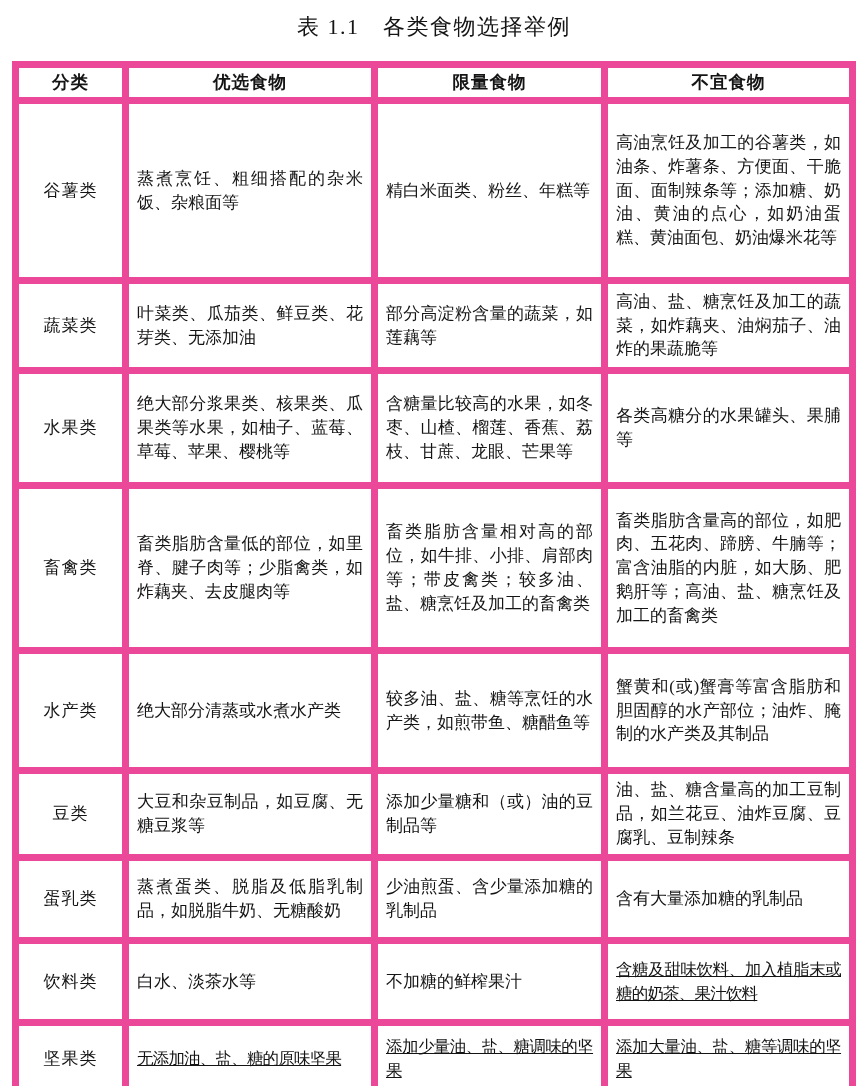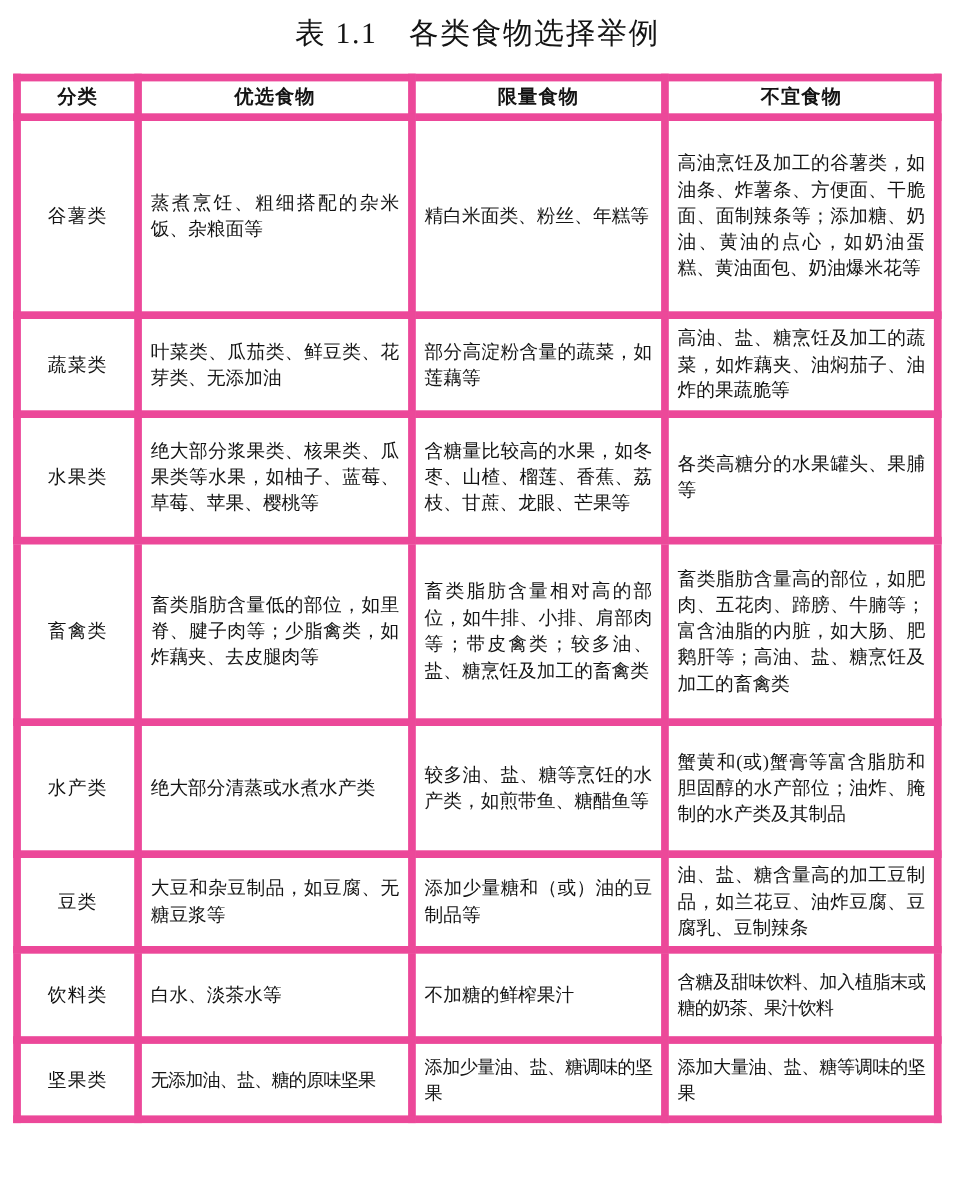--- a/index.html
+++ b/index.html
@@ -4,21 +4,21 @@
 <style>
   html,body{margin:0;padding:0;}
   body{
     width:868px;height:1086px;background:#ffffff;
     font-family:"Liberation Serif","DejaVu Serif",serif;
     color:#141414;overflow:hidden;
   }
   .page-title{
     text-align:center;
     padding-top:12px;
-    font-size:27px;
+    font-size:22px;
     letter-spacing:1.5px;
     color:#141414;
   }
   table.food-table{
     border-collapse:collapse;
     table-layout:fixed;
     width:837px;
     margin:19px auto 0 auto;
     border:2px solid #1c1c1c;
   }
@@ -41,20 +41,21 @@
     letter-spacing:1px;
   }
   td.txt{
     text-align:justify;
     text-align-last:left;
     margin-top:29px;
   }
   td.cond{
     letter-spacing:-0.8px;
     font-size:16.5px;
+    text-decoration:underline;
   }
   
   tr.hdr{height:36px;}
   tr.r0{height:180px;}
   tr.r1{height:90px;}
   tr.r2{height:115px;}
   tr.r3{height:165px;}
   tr.r4{height:120px;}
   tr.r5{height:87px;}
   tr.r6{height:83px;}
@@ -111,20 +112,26 @@
       <td class="txt">绝大部分清蒸或水煮水产类</td>
       <td class="txt">较多油、盐、糖等烹饪的水产类，如煎带鱼、糖醋鱼等</td>
       <td class="txt">蟹黄和(或)蟹膏等富含脂肪和胆固醇的水产部位；油炸、腌制的水产类及其制品</td>
     </tr>
     <tr class="r5">
       <td class="cat">豆类</td>
       <td class="txt">大豆和杂豆制品，如豆腐、无糖豆浆等</td>
       <td class="txt">添加少量糖和（或）油的豆制品等</td>
       <td class="txt">油、盐、糖含量高的加工豆制品，如兰花豆、油炸豆腐、豆腐乳、豆制辣条</td>
     </tr>
+    <tr class="r6">
+      <td class="cat">蛋乳类</td>
+      <td class="txt">蒸煮蛋类、脱脂及低脂乳制品，如脱脂牛奶、无糖酸奶</td>
+      <td class="txt">少油煎蛋、含少量添加糖的乳制品</td>
+      <td class="txt">含有大量添加糖的乳制品</td>
+    </tr>
     <tr class="r7">
       <td class="cat">饮料类</td>
       <td class="txt">白水、淡茶水等</td>
       <td class="txt">不加糖的鲜榨果汁</td>
       <td class="txt cond">含糖及甜味饮料、加入植脂末或糖的奶茶、果汁饮料</td>
     </tr>
     <tr class="r8">
       <td class="cat">坚果类</td>
       <td class="txt cond">无添加油、盐、糖的原味坚果</td>
       <td class="txt cond">添加少量油、盐、糖调味的坚果</td>

